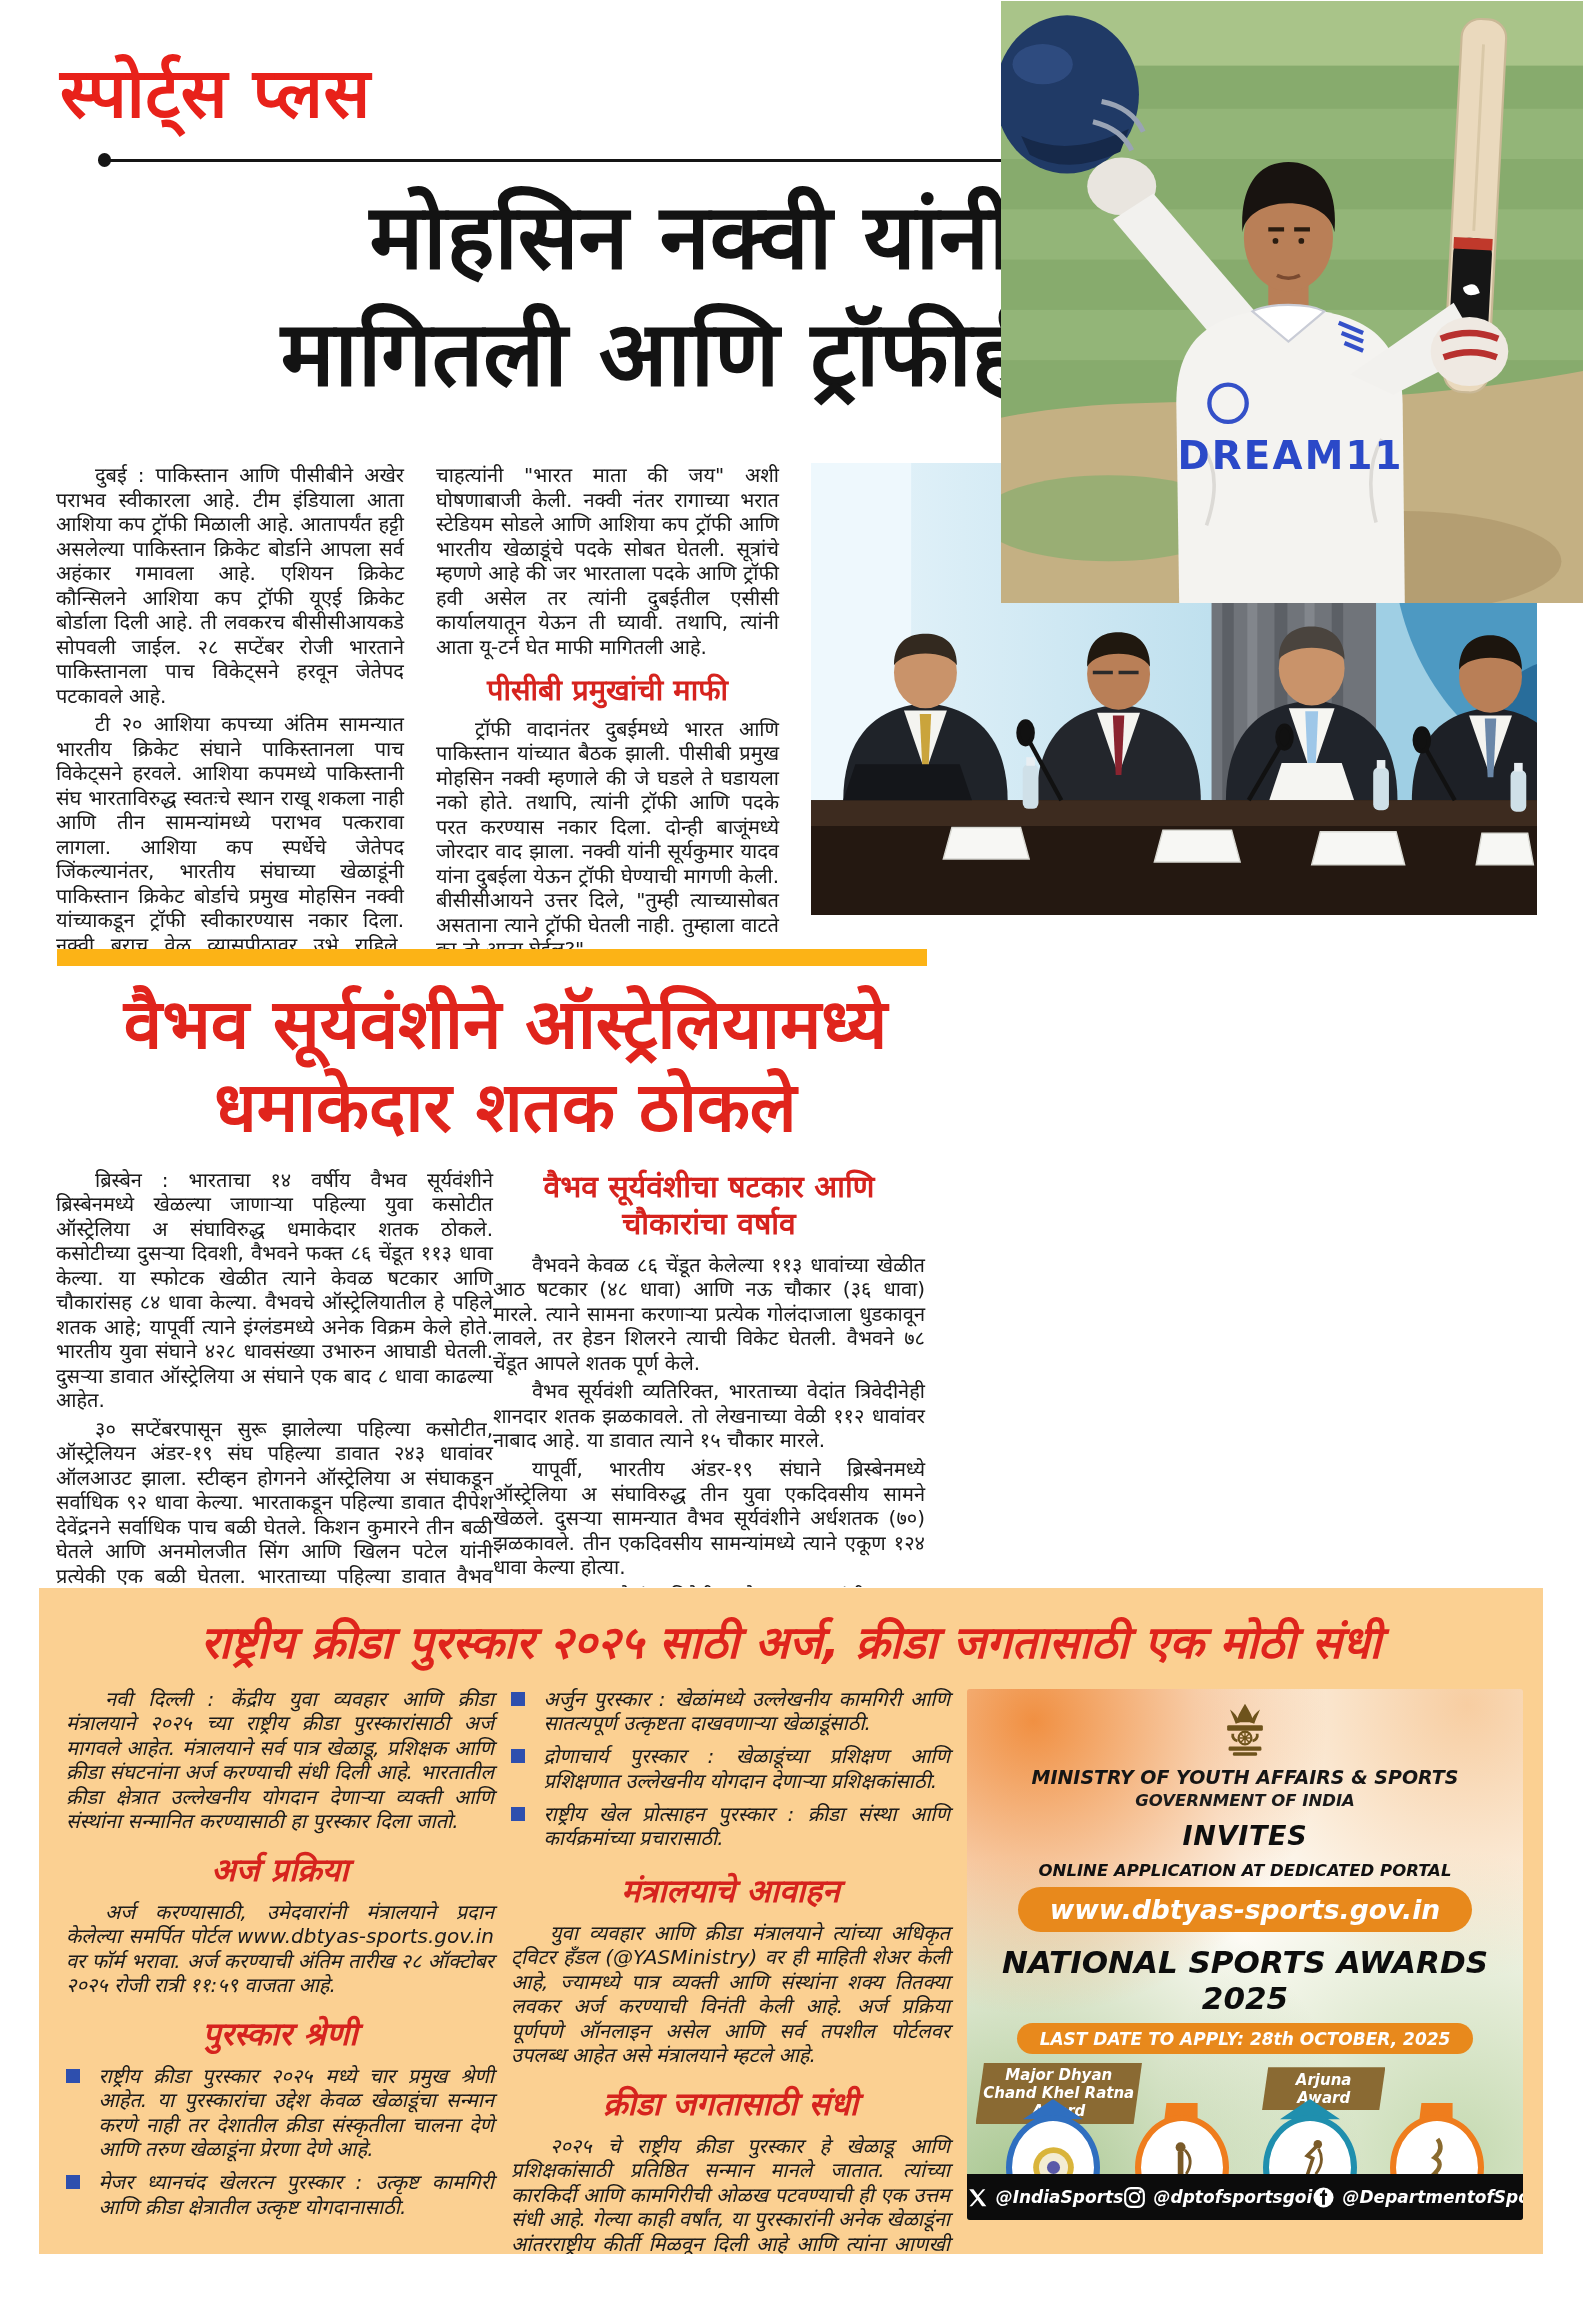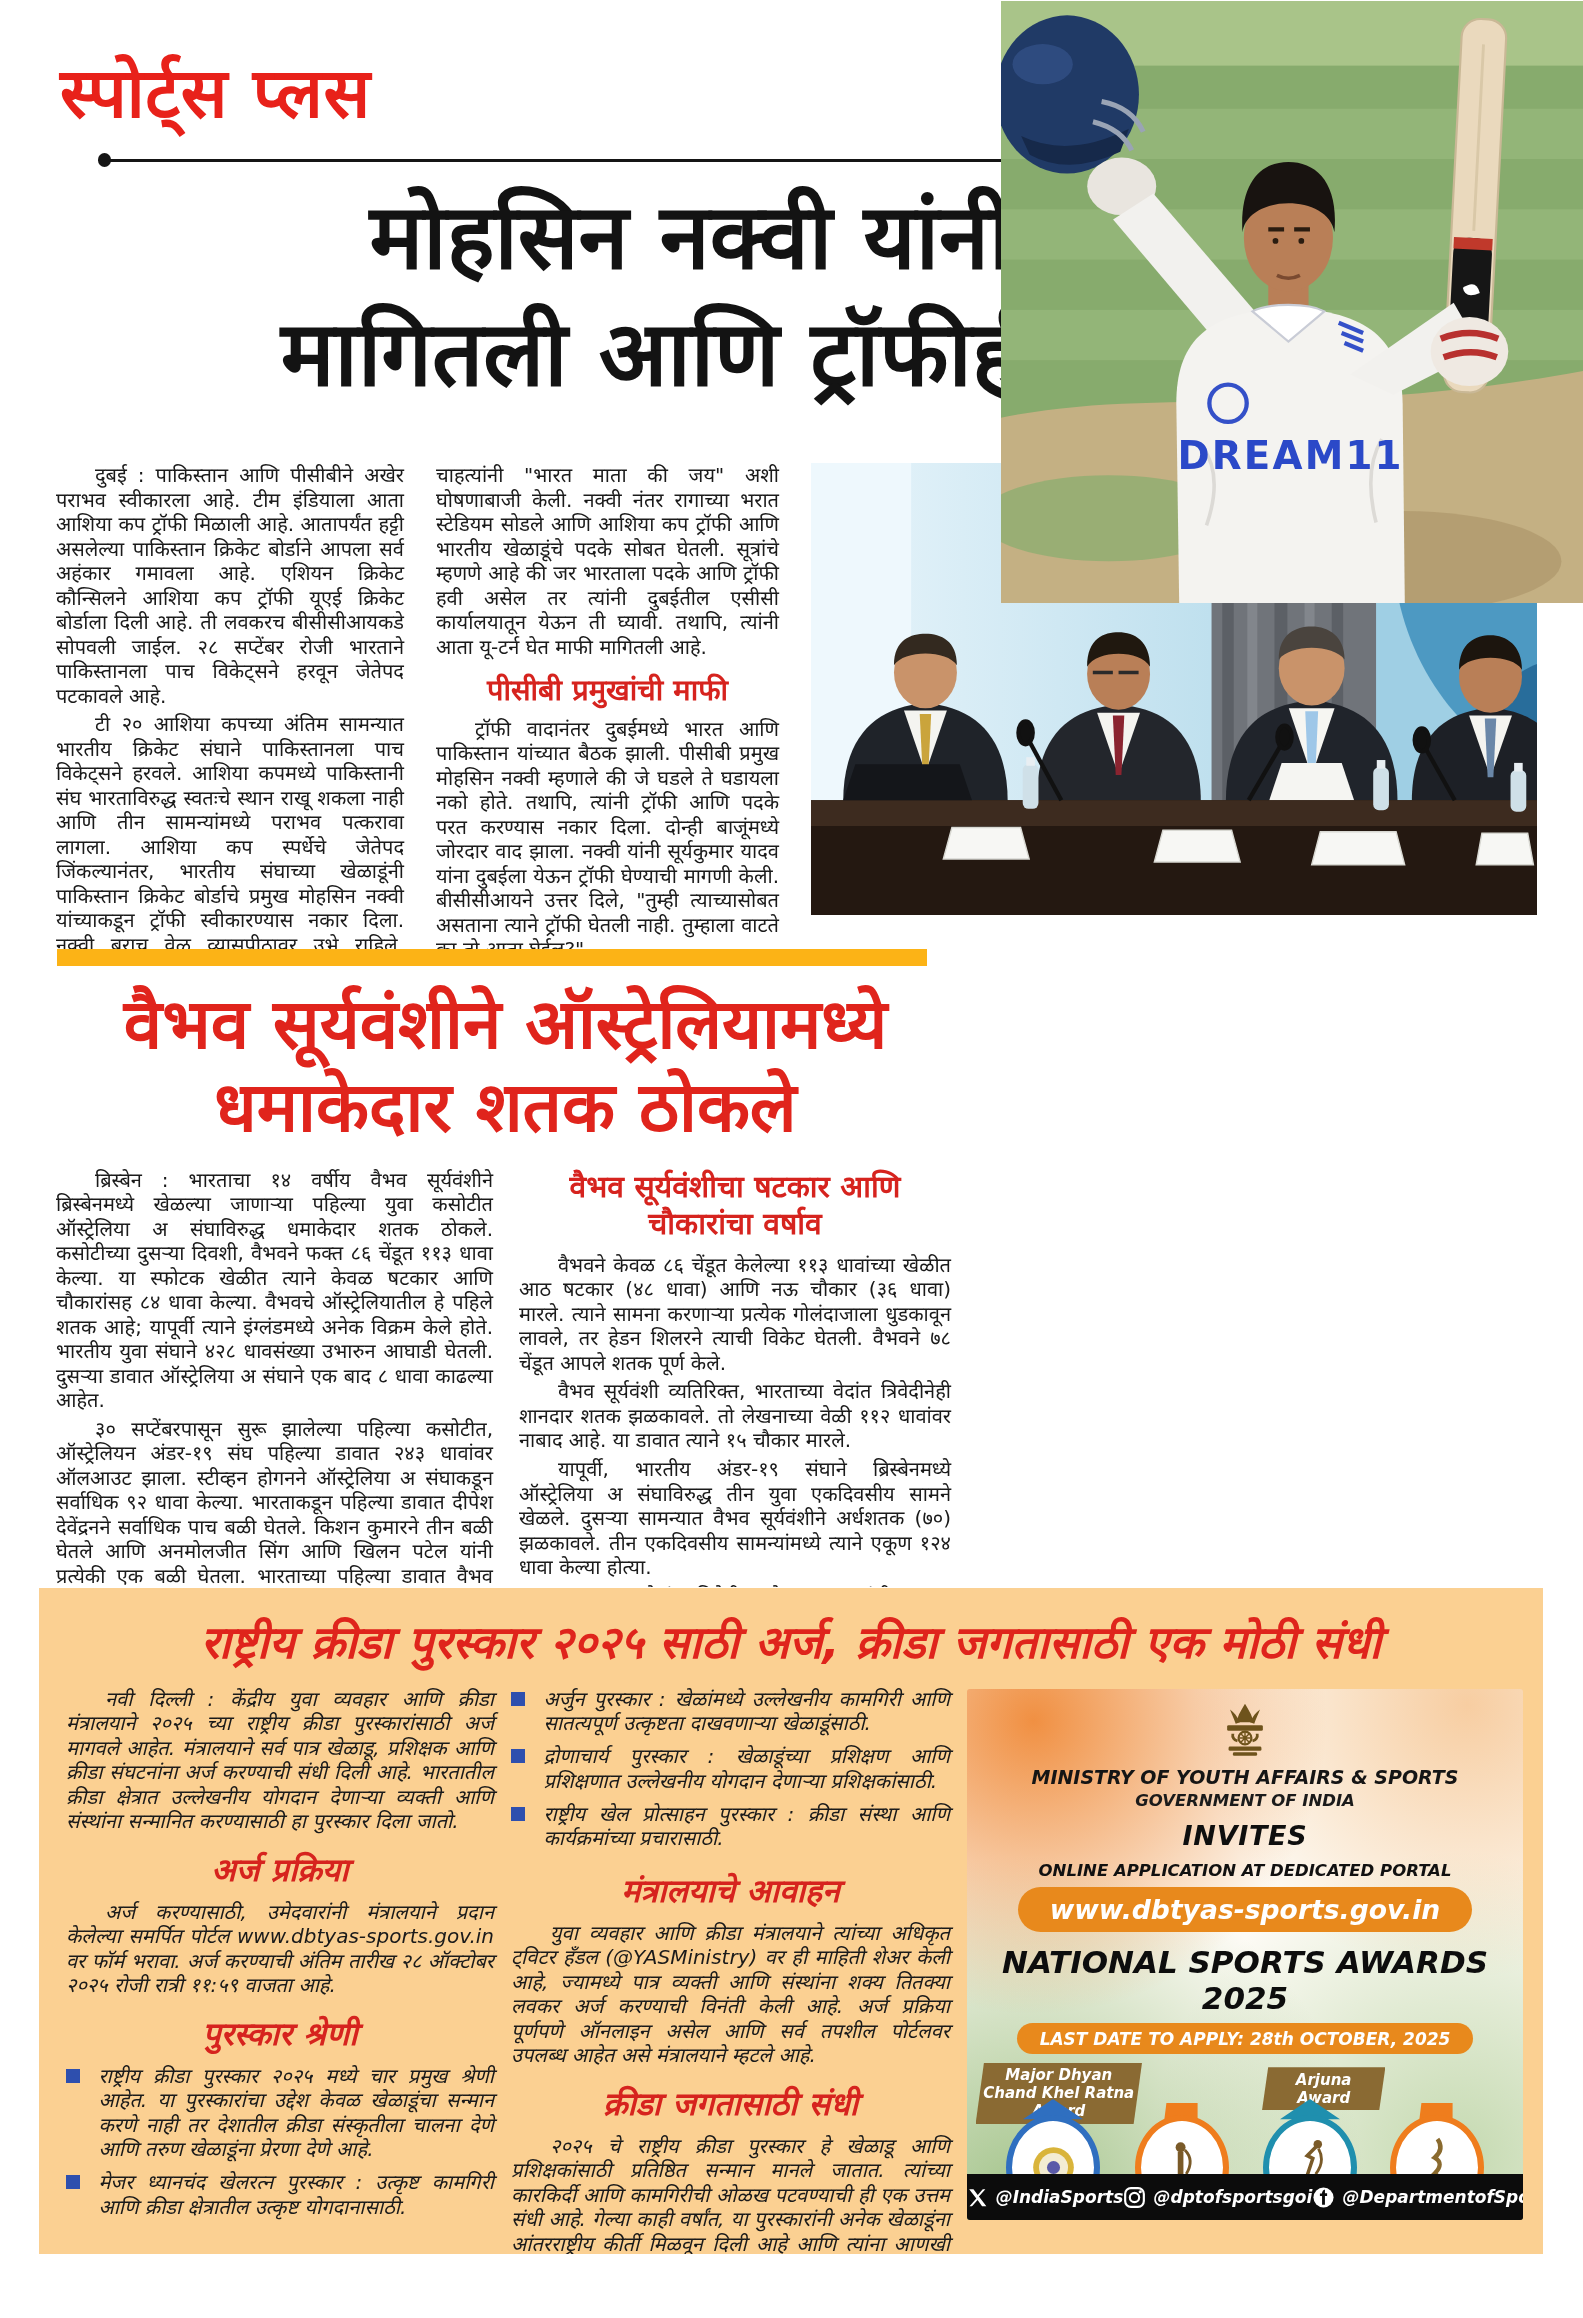--- a/index.html
+++ b/index.html
@@ -30,21 +30,21 @@
   figure{margin:0;}
   .photo1{flex:1;height:452px;}
   .photo1 svg,.photo2 svg{width:100%;height:100%;display:block;}
 
   .orange-bar{position:absolute;top:949px;left:57px;width:870px;height:16.5px;background:#fcb316;}
 
   
   .a2{position:absolute;top:969px;left:56px;width:1481px;height:618px;overflow:hidden;}
   .a2-left{width:899px;}
   .a2-head{margin:14.4px 0 18.7px;text-align:center;font-size:69px;line-height:1.2;font-weight:800;color:#e0241c;white-space:nowrap;}
-  .a2-cols{display:flex;gap:26px;}
+  .a2-cols{display:flex;}
   .w3{width:437px;flex:none;}
   .w4{width:432px;flex:none;}
   .sub2{font-size:30px;margin:0 0 10px;}
   .photo2{position:absolute;top:1.4px;right:0;width:582px;height:602px;}
 
   
   .panel{position:absolute;top:1588px;left:39px;width:1504px;height:666px;background:#fbd092;overflow:hidden;font-style:italic;}
   .panel-head{margin:21.5px 0 16px;text-align:center;font-size:45px;font-weight:800;color:#df241c;white-space:nowrap;}
   .panel-cols{display:flex;gap:17px;padding:0 20px 0 27px;}
   .w5{width:428px;flex:none;}

